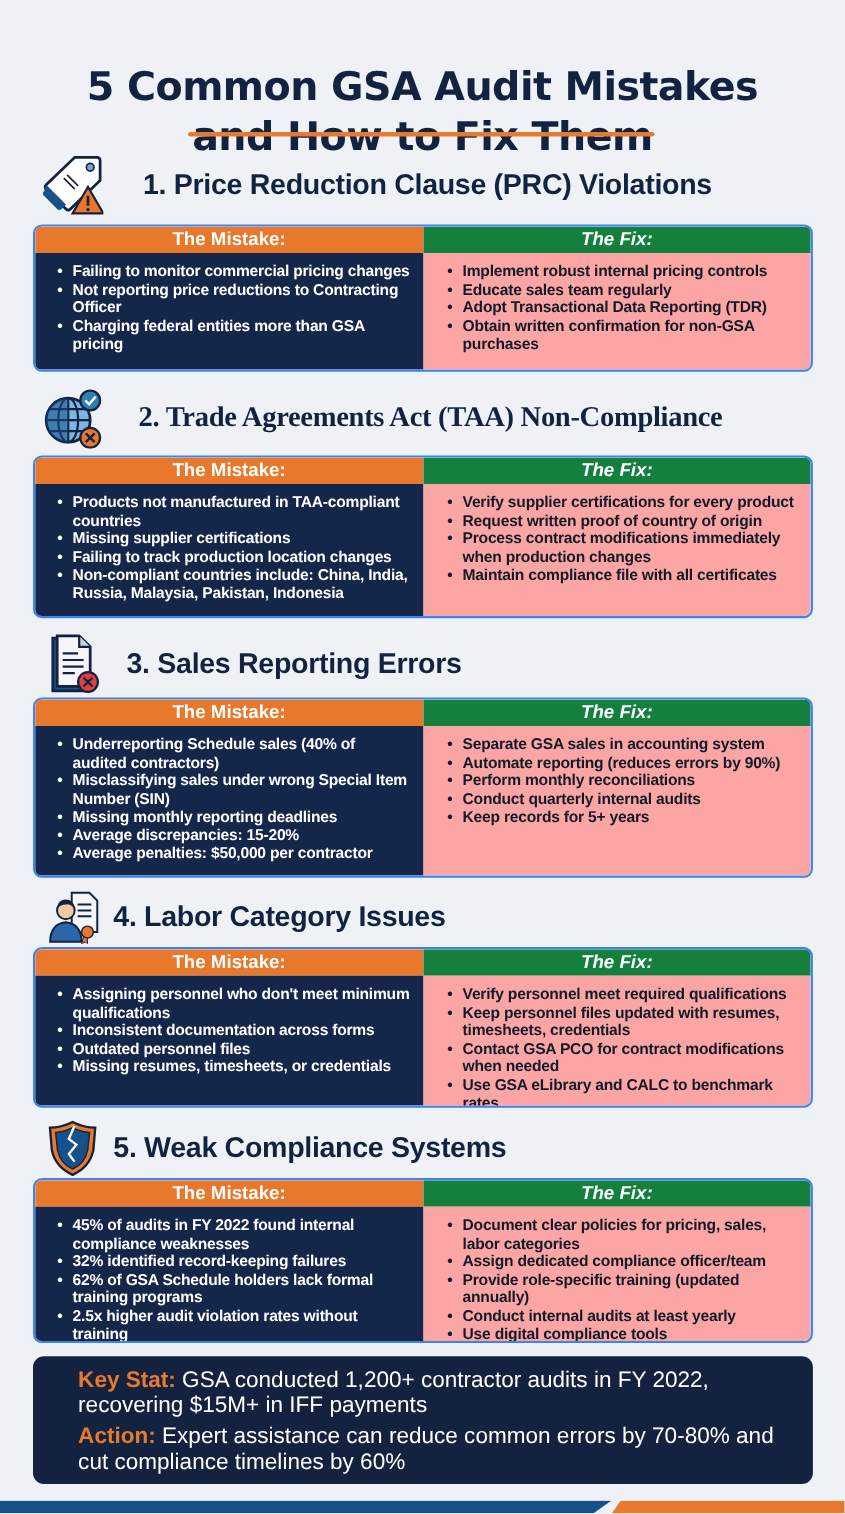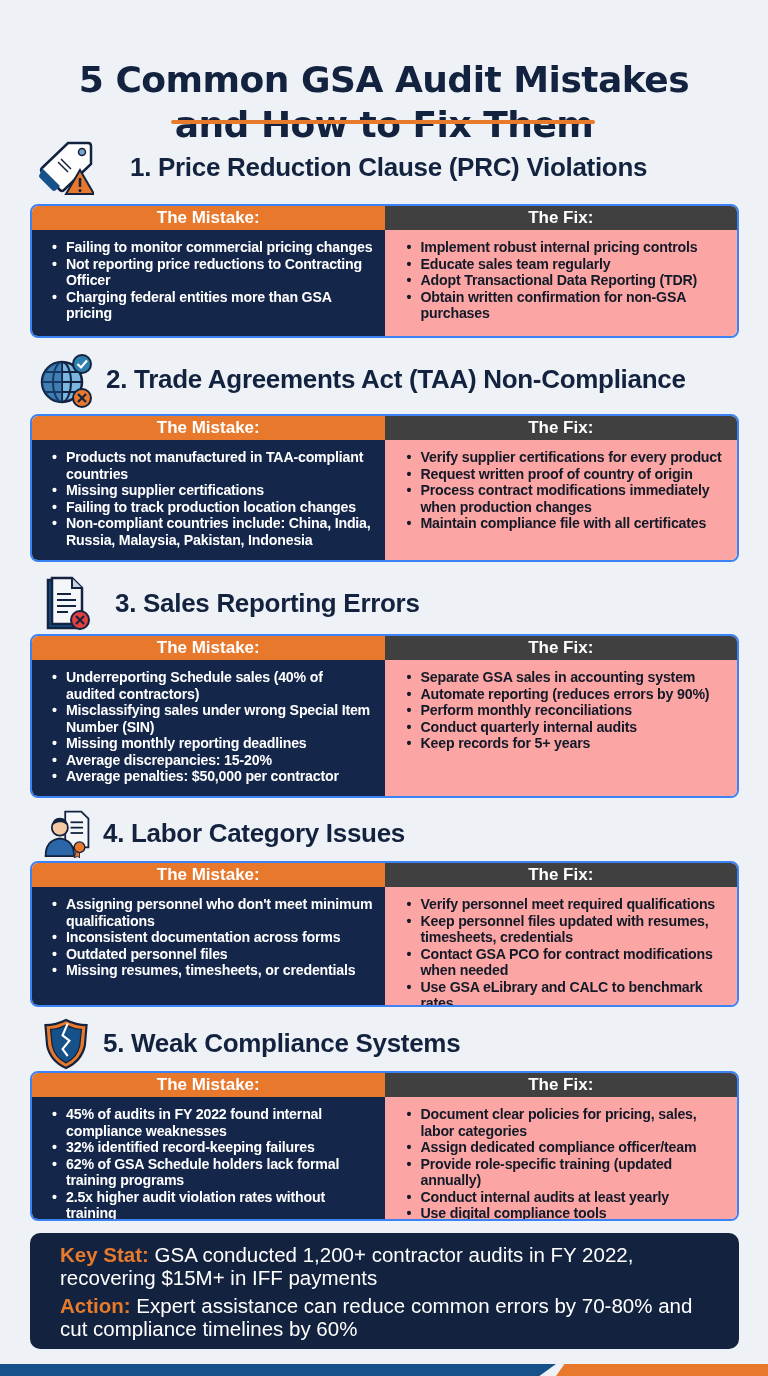--- a/index.html
+++ b/index.html
@@ -32,38 +32,38 @@
   .box {
     position: relative; display: flex; border-radius: 8px; overflow: hidden;
     border: 2px solid #3b82f6; background: #fff;
   }
   .col { width: 50%; display: flex; flex-direction: column; }
   .col-head {
     height: 24px; text-align: center; color: #fff; font-weight: bold;
     font-size: 17px; line-height: 24px;
   }
   .mistake .col-head { background: #e8782c; }
-  .fix .col-head { background: #404040; }
+  .fix .col-head { background: #15803d; font-style: italic; }
   .mistake .col-body { background: #14264a; color: #fff; flex: 1; }
   .fix .col-body { background: #fca5a5; color: #121a28; flex: 1; }
   .col-body ul { list-style: none; padding: 9px 12px 8px 20px; }
   .col-body li {
     position: relative; padding-left: 14px; font-size: 14.2px; line-height: 16.5px;
     font-weight: bold; letter-spacing: -0.2px;
   }
   .col-body li::before {
     content: "•"; position: absolute; left: 0; top: 0;
   }
   .fix .col-body ul { padding-left: 22px; }
   .keystat {
     position: absolute; left: 30px; top: 1233px; width: 709px; height: 116px;
     background: #13233f; border-radius: 10px; padding: 10px 30px;
     color: #fff; font-size: 20.5px; line-height: 23px;
   }
-  .keystat p { margin-bottom: 5px; }
+  .keystat p { margin-bottom: 5px; margin-left: 11px; }
   .keystat .lbl { color: #e87a2c; font-weight: bold; }
   .footer-blue {
     position: absolute; left: 0; top: 1364px; width: 556px; height: 12px;
     background: #16518a; clip-path: polygon(0 0, 100% 0, 97% 100%, 0 100%);
   }
   .footer-orange {
     position: absolute; left: 556px; top: 1364px; width: 212px; height: 12px;
     background: #e8782c; clip-path: polygon(4% 0, 100% 0, 100% 100%, 0 100%);
   }
 </style>
@@ -123,21 +123,21 @@
       <line x1="4" y1="30" x2="44" y2="30" stroke="#13233f" stroke-width="2"></line>
       <line x1="7" y1="20" x2="41" y2="20" stroke="#13233f" stroke-width="2"></line>
       <line x1="7" y1="40" x2="41" y2="40" stroke="#13233f" stroke-width="2"></line>
       <line x1="24" y1="10" x2="24" y2="50" stroke="#13233f" stroke-width="2"></line>
       <path d="M4 30 A20 20 0 0 1 24 10 L24 50 A20 20 0 0 1 4 30 Z" fill="#16518a" opacity="0.55"></path>
       <circle cx="44" cy="12" r="9" fill="#2f7fb0" stroke="#13233f" stroke-width="2"></circle>
       <path d="M39.5 12 L43 15.5 L49 8.5" fill="none" stroke="#fff" stroke-width="2.2"></path>
       <circle cx="44" cy="46" r="9" fill="#e8782c" stroke="#13233f" stroke-width="2"></circle>
       <path d="M40 42 L48 50 M48 42 L40 50" stroke="#13233f" stroke-width="2.2"></path>
     </svg>
-    <div class="sec-title" style="left:76px;">2. Trade Agreements Act (TAA) Non-Compliance</div>
+    <div class="sec-title" style="left:96px;font-family:Liberation Serif, serif;">2. Trade Agreements Act (TAA) Non-Compliance</div>
   </div>
   <div class="box" style="height:148px; margin-top:4px;">
     <div class="col mistake">
       <div class="col-head">The Mistake:</div>
       <div class="col-body">
           <ul>
         <li>Products not manufactured in TAA-compliant countries</li>
         <li>Missing supplier certifications</li>
         <li>Failing to track production location changes</li>
         <li>Non-compliant countries include: China, India, Russia, Malaysia, Pakistan, Indonesia</li>

